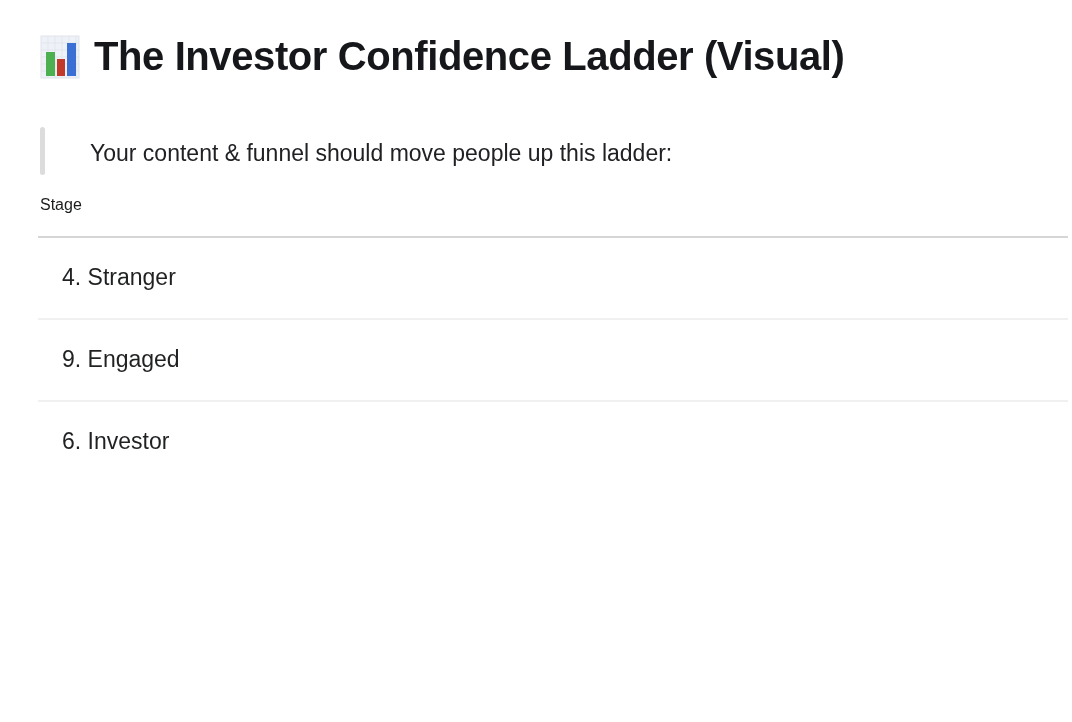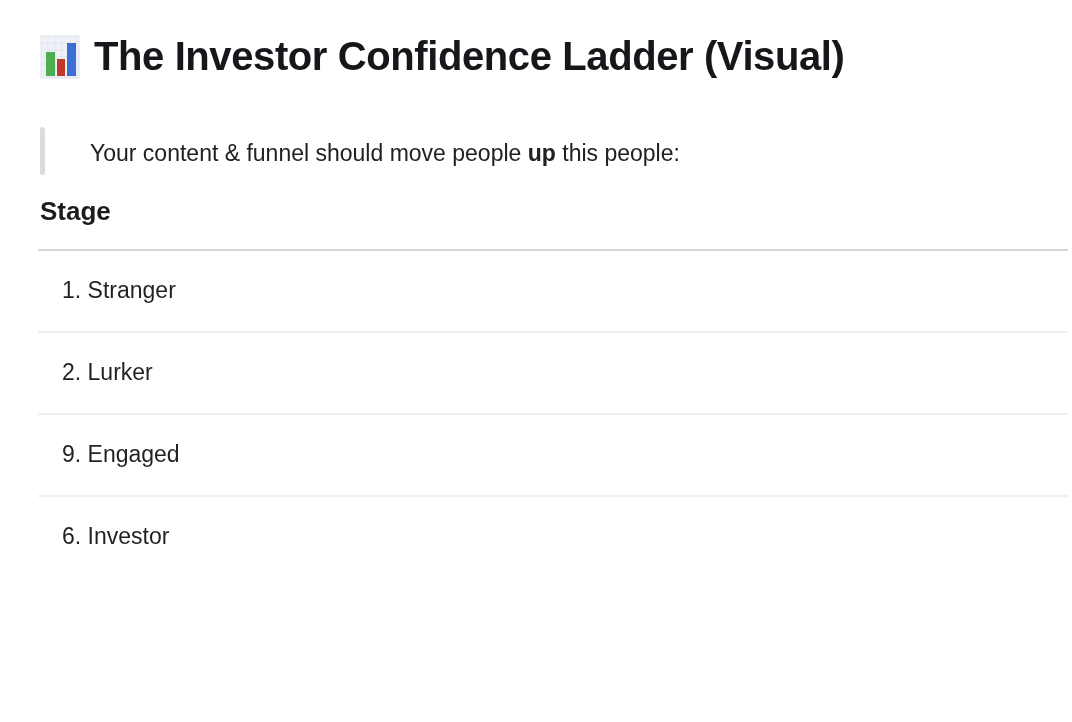--- a/index.html
+++ b/index.html
@@ -69,37 +69,37 @@
   }
   .quote-text {
     padding-left: 50px;
     font-size: 23px;
     line-height: 1.45;
     color: #202124;
     font-weight: normal;
     white-space: nowrap;
   }
   .quote-text b {
-    font-weight: bold;
+    font-weight: normal;
   }
 
   
   .ladder-table {
     width: 1030px;
     margin: 0 0 0 38px;
     border-collapse: collapse;
     table-layout: fixed;
   }
   .ladder-table col.col-stage  { width: 567px; }
   .ladder-table col.col-think  { width: 463px; }
 
   .ladder-table th {
     text-align: left;
-    font-size: 26px;
-    font-weight: bold;
+    font-size: 16px;
+    font-weight: normal;
     color: #1a1c1e;
     padding: 0 0 22px 0;
     border-bottom: 2px solid #d6d6d6;
     vertical-align: bottom;
     white-space: nowrap;
   }
   .ladder-table th.th-stage { padding-left: 2px; }
   .ladder-table th.th-think { padding-left: 567px; }
 
   .ladder-table td {
@@ -139,42 +139,38 @@
       </g>
       <rect x="6" y="17" width="9" height="24" fill="#4caf50"></rect>
       <rect x="17" y="24" width="8" height="17" fill="#c0392b"></rect>
       <rect x="27" y="8" width="9" height="33" fill="#3b6fd4"></rect>
     </svg>
     <span class="title-text">The Investor Confidence Ladder (Visual)</span>
   </div>
 
   <blockquote class="quote-block">
     <span class="quote-bar"></span>
-    <span class="quote-text"><span>Your content &amp; funnel should move people </span><b>up</b><span> this people:</span></span>
+    <span class="quote-text"><span>Your content &amp; funnel should move people </span><b>up</b><span> this ladder:</span></span>
   </blockquote>
 
   <table class="ladder-table">
     <colgroup>
       <col class="col-stage">
       <col class="col-think">
     </colgroup>
     <thead>
       <tr>
         <th class="th-stage">Stage</th>
         <th class="th-think">What They're Thinking</th>
       </tr>
     </thead>
     <tbody>
       <tr>
-        <td class="td-stage">1. Stranger</td>
+        <td class="td-stage">4. Stranger</td>
         <td class="td-think">"Who are you?"</td>
-      </tr>
-      <tr>
-        <td class="td-stage">2. Lurker</td>
-        <td class="td-think">"I see your posts..."</td>
       </tr>
       <tr>
         <td class="td-stage">9. Engaged</td>
         <td class="td-think">"I’ve read your emails"</td>
       </tr>
       <tr>
         <td class="td-stage">6. Investor</td>
         <td class="td-think">"I trust you with my money"</td>
       </tr>
     </tbody>

